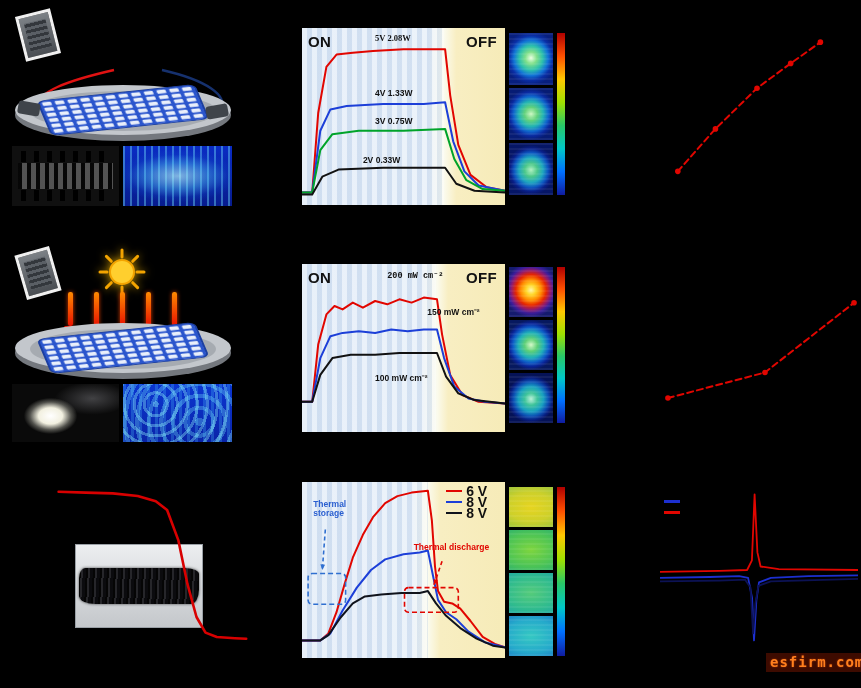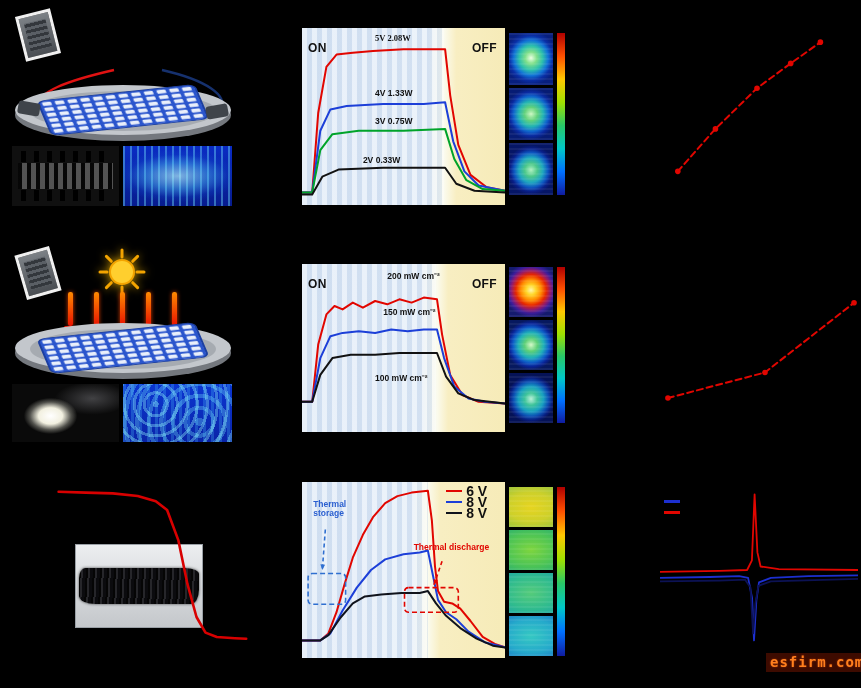--- a/index.html
+++ b/index.html
@@ -4,21 +4,21 @@
 <style>
   html,body{margin:0;padding:0;background:#000;}
   .fig{position:relative;width:861px;height:688px;background:#000;overflow:hidden;
        font-family:"Liberation Sans",sans-serif;}
   .abs,.panel,.plot,.photo,.ir-img,.cbar{position:absolute;}
   .panel{overflow:visible;}
   .plot{overflow:hidden;}
   .plot svg.curves{position:absolute;left:0;top:0;}
   .stripes{position:absolute;left:0;top:0;height:100%;
     background:repeating-linear-gradient(90deg,rgba(255,255,255,.35) 0 5px,rgba(176,198,226,.30) 5px 10px);}
-  .onoff{position:absolute;font-size:12px;font-weight:700;color:#111;letter-spacing:.3px;margin-top:8px;}
+  .onoff{position:absolute;font-size:15px;font-weight:700;color:#111;letter-spacing:.3px;}
   .slabel{position:absolute;font-size:8.5px;font-weight:700;white-space:nowrap;line-height:1.05;}
   .legend{position:absolute;}
   .legend-row{display:flex;align-items:center;gap:4px;height:11px;}
   .swatch{display:inline-block;width:16px;height:2.5px;}
   .legend-text{font-size:14px;font-weight:700;color:#111;}
 
   
   .wires{position:absolute;left:0;top:0;pointer-events:none;}
   .wire-red{fill:none;stroke:#e01212;stroke-width:2.4;}
   .wire-blue{fill:none;stroke:#16316e;stroke-width:2.4;}
@@ -194,22 +194,22 @@
 
   <div class="plot" style="left:302px;top:264px;width:203px;height:168px;background:linear-gradient(90deg,#dce8f6 0%,#e2ecf8 58%,#fbfbee 66.5%,#f8eec2 72%,#f6ebb8 100%)">
     <div class="stripes" style="width:66%"></div>
     <span class="onoff" style="left:3%;top:3%">ON</span>
     <span class="onoff" style="right:4%;top:3%">OFF</span>
   <svg width="203" height="168" class="curves">
         <path d="M0.0,137.8L10.2,137.8L16.2,80.6L24.4,50.4L32.5,42.0L40.6,45.4L50.8,38.6L60.9,43.7L73.1,37.0L85.3,40.3L97.4,35.3L109.6,38.6L121.8,33.6L135.0,35.3L140.1,70.6L148.2,110.9L160.4,131.0L176.6,137.8L203.0,139.4" fill="none" stroke="#e10600" stroke-width="2" stroke-linejoin="round" stroke-linecap="round"></path>
         <path d="M0.0,137.8L10.2,137.8L18.3,94.1L28.4,72.2L40.6,68.9L56.8,67.2L73.1,68.9L89.3,65.5L105.6,67.2L121.8,65.5L135.0,65.5L142.1,94.1L152.3,122.6L166.5,134.4L182.7,137.8L203.0,139.4" fill="none" stroke="#1c3fd8" stroke-width="2" stroke-linejoin="round" stroke-linecap="round"></path>
         <path d="M0.0,137.8L10.2,137.8L18.3,110.9L30.4,94.1L48.7,90.7L73.1,90.7L97.4,89.0L121.8,89.0L135.0,89.0L144.1,112.6L156.3,129.4L172.5,136.1L203.0,139.4" fill="none" stroke="#121212" stroke-width="2" stroke-linejoin="round" stroke-linecap="round"></path>
       </svg>
-      <span class="slabel" style="left: 42%; top: 5%; color: rgb(17, 17, 17);">200 mW cm⁻²</span>
-      <span class="slabel" style="left: 40%; top: 26%; color: rgb(17, 17, 17);">150 mW cm⁻²</span>
+      <span class="slabel" style="left: 42%; top: 5%; color: rgb(17, 17, 17); font-family: Liberation Mono, monospace;">200 mW cm⁻²</span>
+      <span class="slabel" style="left: 40%; top: 26%; color: rgb(17, 17, 17); padding-left: 44px;">150 mW cm⁻²</span>
       <span class="slabel" style="left: 36%; top: 41%; color: rgb(17, 17, 17); margin-top: 41px;">100 mW cm⁻²</span>
     </div>
   <div class="ir-img blobB1" style="left:509px;top:267px;width:44px;height:50px"></div>
   <div class="ir-img blobB2" style="left:509px;top:320px;width:44px;height:50px"></div>
   <div class="ir-img blobB3" style="left:509px;top:373px;width:44px;height:50px"></div>
   <div class="cbar" style="left: 557px; top: 267px; width: 8px; height: 156px; background: linear-gradient(rgb(176, 0, 0), rgb(255, 80, 0), rgb(255, 200, 0), rgb(160, 224, 0), rgb(40, 200, 104), rgb(0, 200, 200), rgb(0, 112, 255), rgb(16, 28, 160));"></div>
 
   <div class="plot" style="left:660px;top:262px;width:198px;height:170px">
       <svg width="198" height="170" class="curves">
         <path d="M7.9,136.0L104.9,110.5L194.0,40.8" fill="none" stroke="#e10600" stroke-width="2" stroke-linejoin="round" stroke-linecap="round" stroke-dasharray="6 4"></path>

